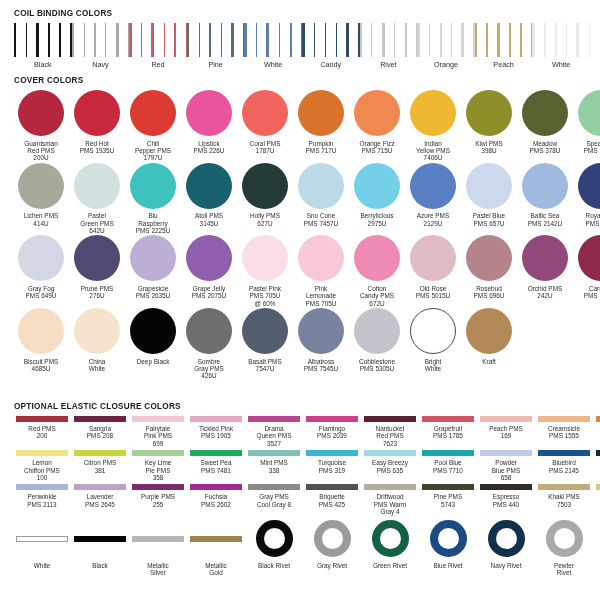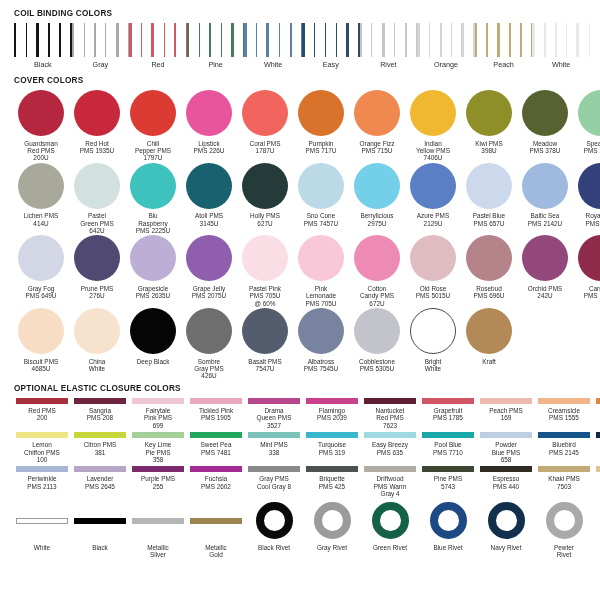--- a/index.html
+++ b/index.html
@@ -31,21 +31,21 @@
     width:46px;height:46px;border-radius:50%;display:block;
   }
   .dot.outline{border:1px solid #4a4a4a;box-sizing:border-box;}
   .cover-cell .cap{
     font-size:6.4px;line-height:7.4px;text-align:center;margin-top:3.5px;
     color:#2c2c2c;width:56px;white-space:pre-line;
   }
   .cover-row + .cover-row{margin-top:1px;}
 
   
-  .elastic-section{margin-top:4px;}
+  .elastic-section{margin-top:22px;}
   .el-row{display:flex;width:576px;margin-left:1px;align-items:flex-start;}
   .el-cell{flex:1;display:flex;flex-direction:column;align-items:center;}
   .bar{width:52px;height:6px;display:block;}
   .bar.outline{border:1px solid #9a9a9a;box-sizing:border-box;}
   .el-cell .cap{
     font-size:6.4px;line-height:7.4px;text-align:center;margin-top:3px;
     color:#2c2c2c;width:58px;white-space:pre-line;
   }
   .el-row + .el-row{margin-top:3px;}
 
@@ -146,25 +146,25 @@
           <div class="coil-bar" style="width: 2.6px; background: rgb(233, 233, 233);"></div>
           <div class="coil-bar" style="width: 1.4px; background: rgb(233, 233, 233);"></div>
           <div class="coil-bar" style="width: 1.8px; background: rgb(233, 233, 233);"></div>
           <div class="coil-bar" style="width: 1.1px; background: rgb(233, 233, 233);"></div>
           <div class="coil-bar" style="width: 2.8px; background: rgb(233, 233, 233);"></div>
           <div class="coil-bar" style="width: 1.3px; background: rgb(233, 233, 233);"></div>
         </div>
       </div>
     <div class="coil-labels" id="coil-labels">
         <span>Black</span>
-        <span>Gray</span>
+        <span>Navy</span>
         <span>Red</span>
         <span>Pine</span>
         <span>White</span>
-        <span>Easy</span>
+        <span>Candy</span>
         <span>Rivet</span>
         <span>Orange</span>
         <span>Peach</span>
         <span>White</span>
       </div>
   </div>
 
   <div class="cover-section">
     <div class="section-title">COVER COLORS</div>
     <div id="cover-rows">

